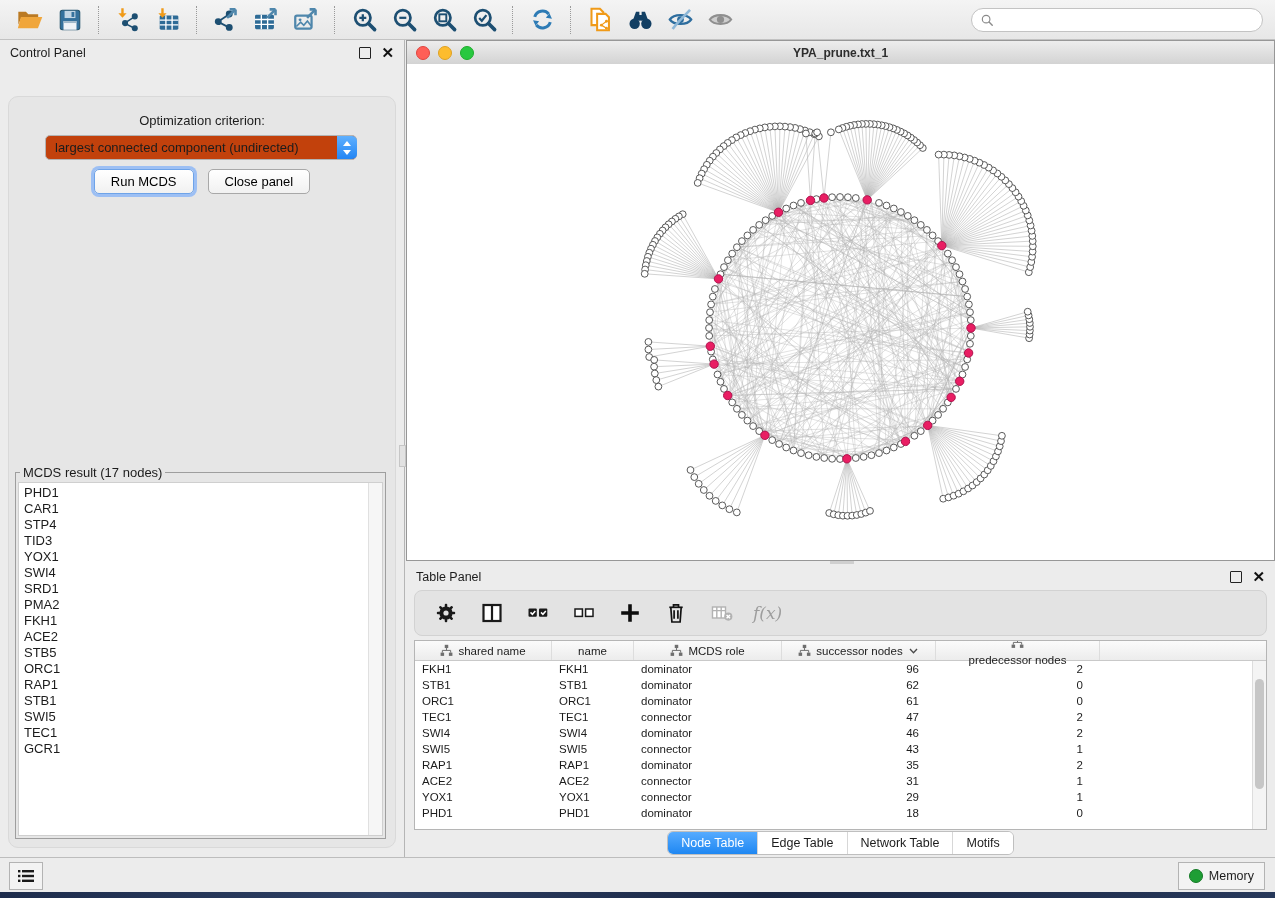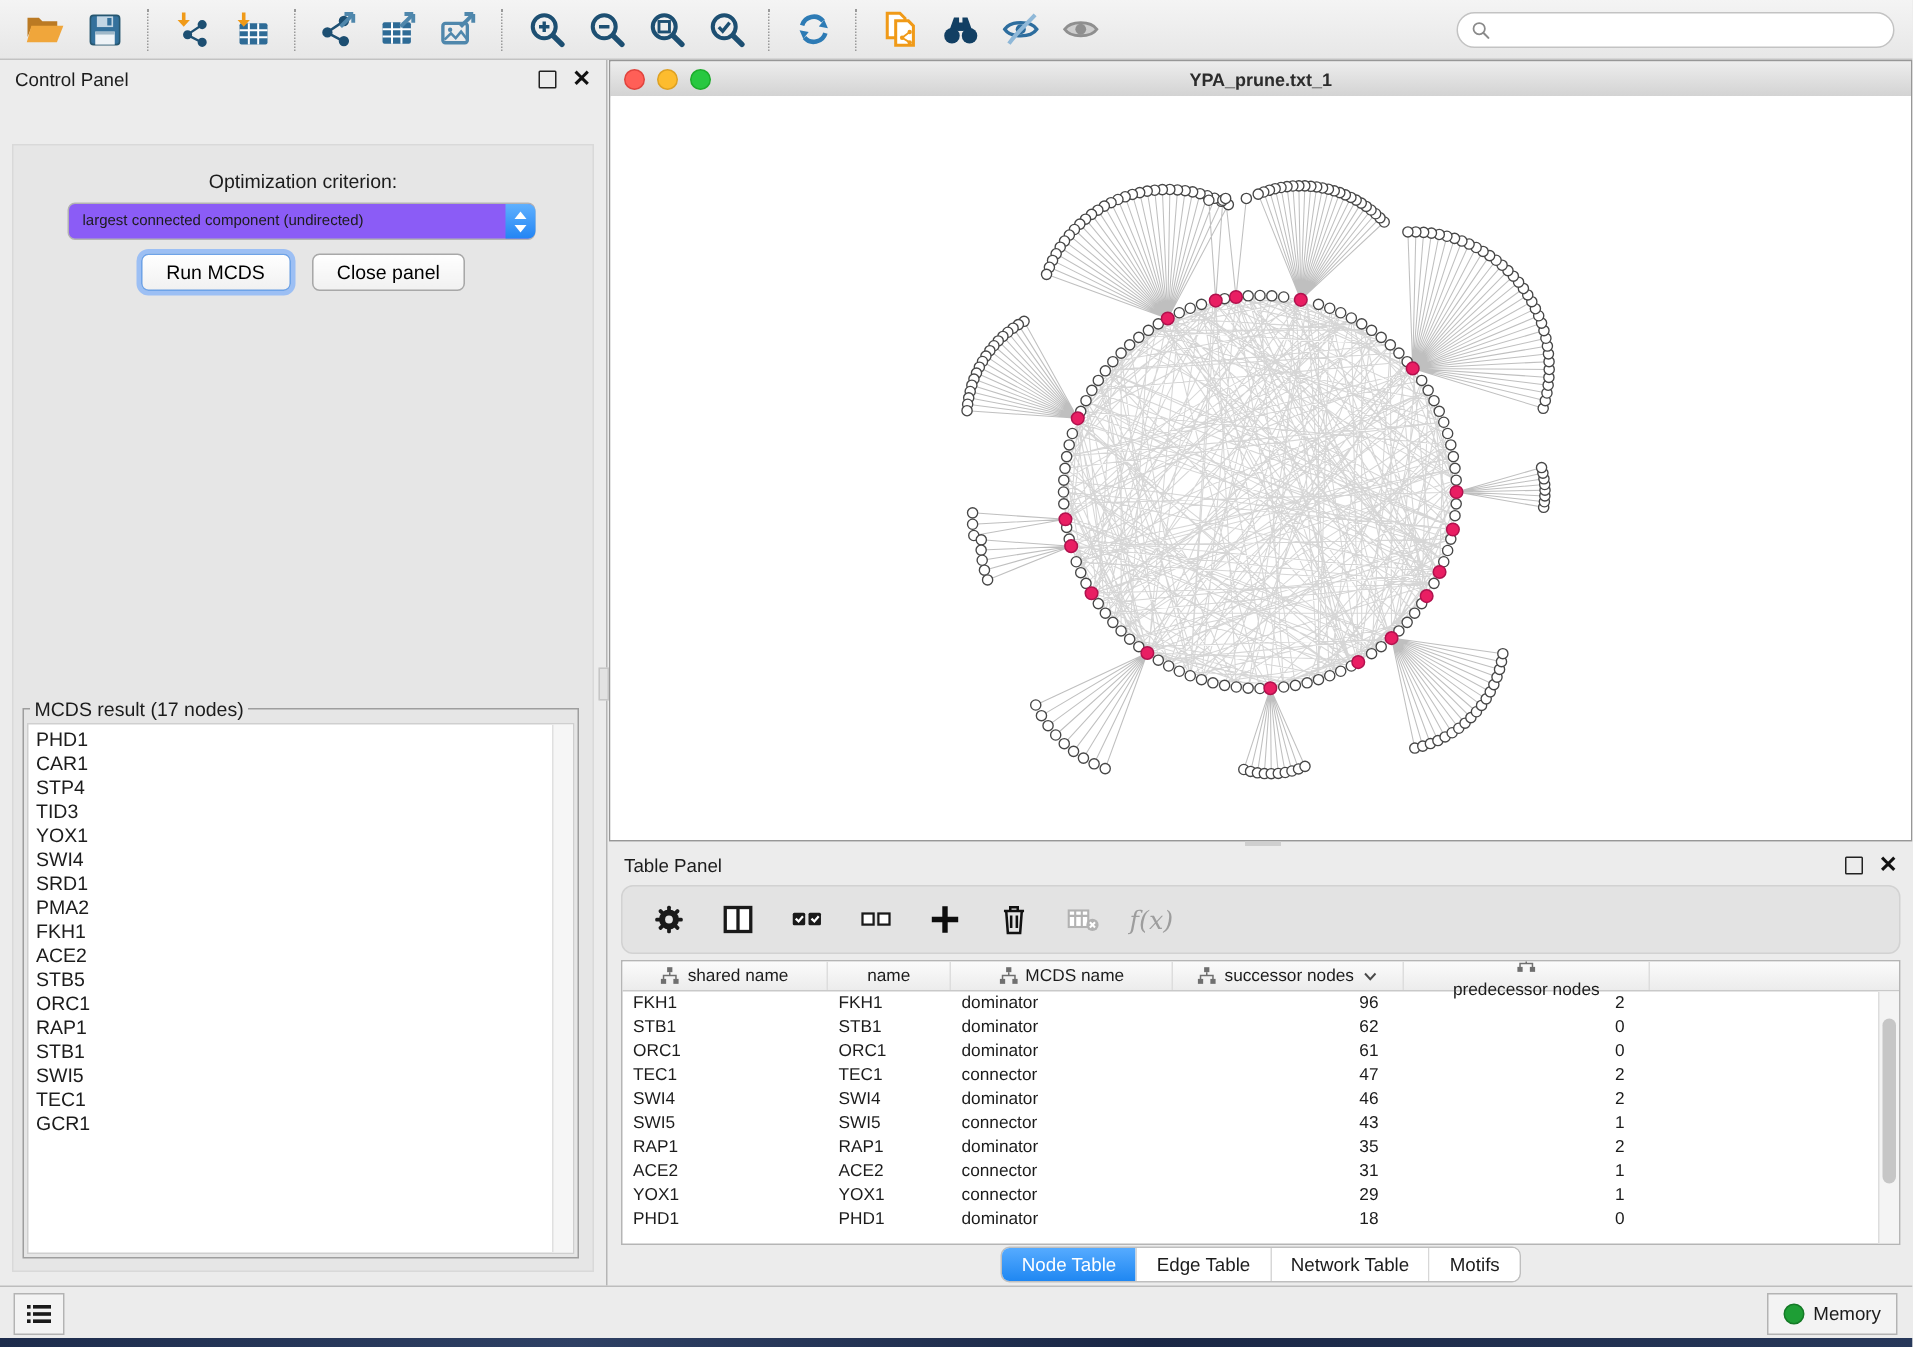--- a/index.html
+++ b/index.html
@@ -18,24 +18,24 @@
   .control-panel{position:absolute;left:0;top:40px;width:405px;bottom:40px;background:#ececec;border-right:1px solid #b5b5b5;box-sizing:border-box;}
   .panel-titlebar{position:absolute;left:0;top:0;right:0;height:26px;display:flex;align-items:center;padding:0 10px;font-size:12.5px;}
   .panel-controls{margin-left:auto;display:flex;align-items:center;gap:10px;}
   .float-box{width:10px;height:10px;border:1.6px solid #222;border-radius:1px;}
   .close-x{font-size:15px;font-weight:bold;color:#111;line-height:10px;}
   .cp-tabs{position:absolute;top:31px;left:0;right:0;display:flex;justify-content:center;}
   .seg{display:flex;border:1px solid #b9b9b9;border-radius:5px;overflow:hidden;background:#fff;}
   .seg .tab{padding:4px 15px;font-size:13px;background:#fff;border-right:1px solid #cfcfcf;}
   .seg .tab:last-child{border-right:none;}
   .seg .tab.active{background:linear-gradient(#4aa5fd,#1e88f2);color:#fff;}
-  .cp-body{position:absolute;left:8px;right:8px;top:56px;bottom:10px;background:#e6e6e6;border:1px solid #d9d9d9;border-radius:0;}
+  .cp-body{position:absolute;left:8px;right:8px;top:56px;bottom:10px;background:#e6e6e6;border:1px solid #d9d9d9;border-radius:10px;}
   .opt-label{position:absolute;top:16px;left:0;right:0;text-align:center;font-size:13px;}
-  .criterion{position:absolute;top:38px;left:36px;right:38px;height:23px;background:#8b5cf6;border:1px solid #b3b3b3;border-radius:5px;
-    display:flex;align-items:center;font-size:10px;}
+  .criterion{position:absolute;top:38px;left:36px;right:38px;height:23px;background:#c2410c;border:1px solid #b3b3b3;border-radius:5px;
+    display:flex;align-items:center;font-size:13px;}
   .criterion .val{flex:1;padding-left:9px;white-space:nowrap;overflow:hidden;}
   .stepper{width:20px;height:23px;margin-right:-1px;background:linear-gradient(#5fb0fe,#2385f4);border-radius:0 5px 5px 0;
     display:flex;flex-direction:column;align-items:center;justify-content:center;gap:2px;}
   .btn-row{position:absolute;top:72px;left:0;right:0;display:flex;justify-content:center;gap:14px;}
   .mac-btn{font-size:13px;font-family:"Liberation Sans",sans-serif;padding:4px 16px;background:linear-gradient(#ffffff,#f1f1f1);
     border:1px solid #a8a8a8;border-radius:5px;}
   .mac-btn.focus{box-shadow:0 0 0 3px rgba(95,158,255,.55);border-color:#6ea3e8;}
   .mcds-field{position:absolute;left:6px;right:9px;top:368px;bottom:8px;border:1px solid #9e9e9e;margin:0;padding:0;}
   .mcds-field legend{font-size:13px;padding:0 3px;margin-left:4px;}
   .mcds-list{position:absolute;left:2px;right:2px;top:2px;bottom:2px;background:#fff;border:1px solid #cfcfcf;overflow:hidden;}
@@ -733,21 +733,21 @@
           <span>
             <svg width="13" height="13" viewBox="0 0 13 13">
               <g fill="#6f6f6f">
                 <rect x="4.75" y="0.8" width="3.5" height="3.3"></rect>
                 <rect x="0.6" y="8.6" width="3.5" height="3.3"></rect>
                 <rect x="8.9" y="8.6" width="3.5" height="3.3"></rect>
               </g>
               <path d="M6.5 4.1v2.3M2.35 8.6V6.4h8.3v2.2" stroke="#6f6f6f" fill="none"></path>
             </svg>
           </span>
-          <span class="th-label">MCDS name</span>
+          <span class="th-label">MCDS role</span>
         </div>
         <div class="th" style="width: 154px;">
           <span>
             <svg width="13" height="13" viewBox="0 0 13 13">
               <g fill="#6f6f6f">
                 <rect x="4.75" y="0.8" width="3.5" height="3.3"></rect>
                 <rect x="0.6" y="8.6" width="3.5" height="3.3"></rect>
                 <rect x="8.9" y="8.6" width="3.5" height="3.3"></rect>
               </g>
               <path d="M6.5 4.1v2.3M2.35 8.6V6.4h8.3v2.2" stroke="#6f6f6f" fill="none"></path>

